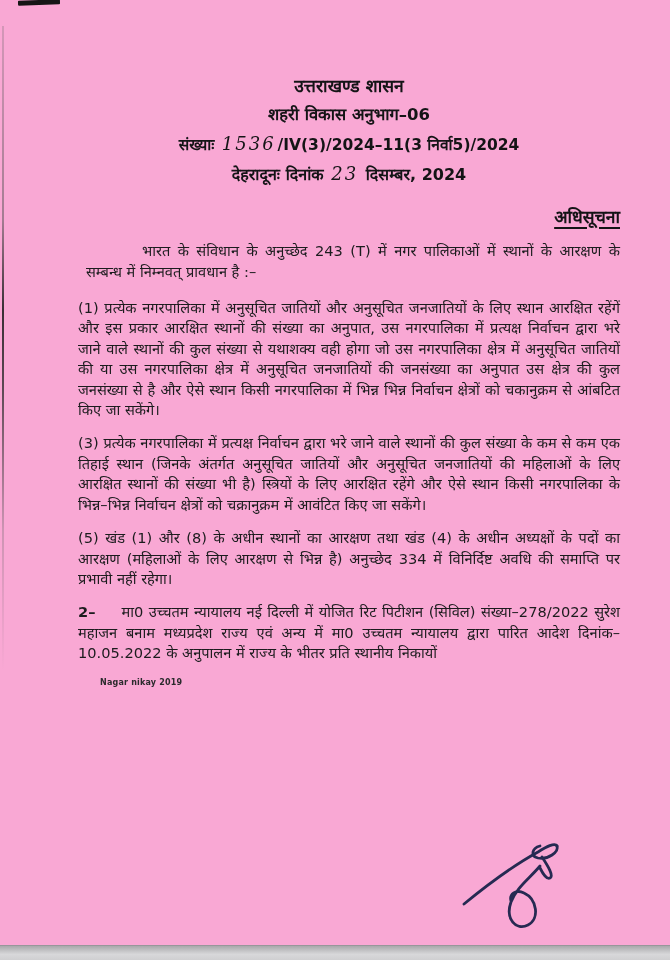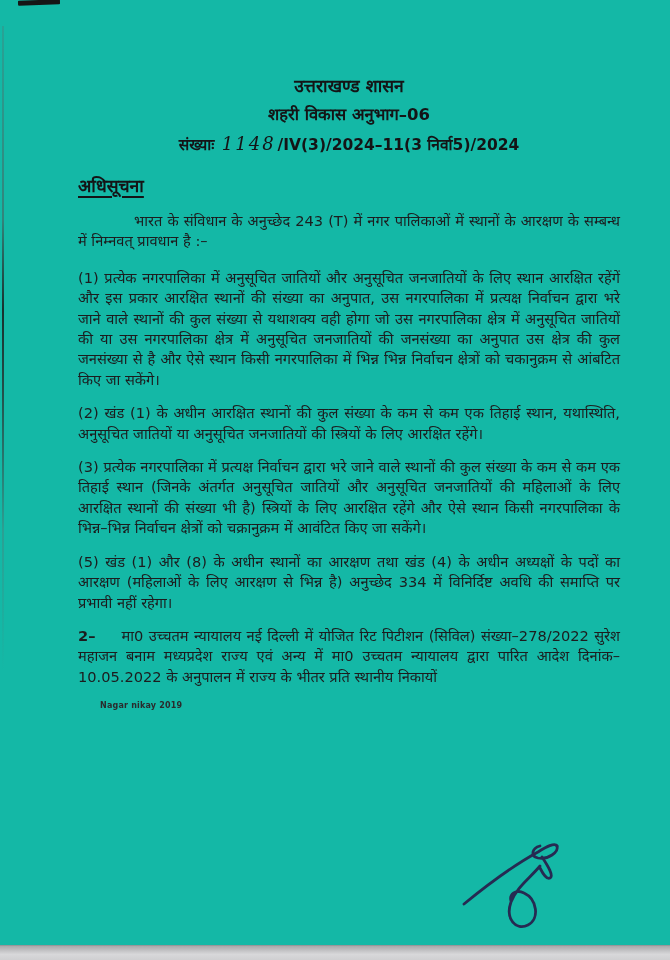--- a/index.html
+++ b/index.html
@@ -3,21 +3,21 @@
 <meta charset="utf-8">
 <style>
   html,body{margin:0;padding:0;}
   body{
     width:670px;height:960px;position:relative;overflow:hidden;
     background:#c4c4c6;
     font-family:"DejaVu Sans","Liberation Sans",sans-serif;
   }
   .page{
     position:absolute;left:0;top:0;right:0;bottom:12px;
-    background:#14b8a6;
+    background:#f9a8d4;
     text-decoration:underline;
   }
   .bottom-shadow{
     position:absolute;left:0;right:0;bottom:0;height:14px;
     background:linear-gradient(to bottom,#a9a9ab,#d8d8da 60%,#cfcfd1);
     border-top:1px solid #97979a;
   }
   .mark-top{
     position:absolute;left:18px;top:0;width:42px;height:5px;
     background:#161616;transform:rotate(-2deg);border-radius:1px;
@@ -41,27 +41,27 @@
   .lh-org{font-size:17.5px;}
   .lh-dept{font-size:16.5px;}
   .lh-num{font-size:15.5px;}
   .lh-date{font-size:16px;}
   .hand{
     font-family:"DejaVu Serif","Liberation Serif",serif;
     font-style:italic;font-weight:400;font-size:18px;letter-spacing:2px;
     padding:0 2px;
   }
   .doc-title{
-    text-align:left;margin:15px 0 12px;font-size:17.5px;font-weight:700;color:#141416;
+    text-align:right;margin:15px 0 12px;font-size:17.5px;font-weight:700;color:#141416;
   }
   .doc-title span{
     text-decoration:underline;text-decoration-thickness:1.5px;text-underline-offset:4px;
   }
   p{margin:0 0 13px;text-align:justify;}
-  .intro{text-indent:56px;margin-bottom:16px;}
+  .intro{text-indent:56px;margin-bottom:16px;margin-left:8px;}
   .para2 .p2label{margin-right:26px;font-weight:600;}
   .watermark{
     font-size:8px;font-weight:700;color:#2b2b2d;margin-top:1px;letter-spacing:.2px;margin-left:22px;
   }
   .signature{
     position:absolute;right:80px;bottom:16px;width:132px;height:94px;
   }
   .signature path{
     fill:none;stroke:var(--ink,#262a52);stroke-width:2.8;
     stroke-linecap:round;stroke-linejoin:round;
@@ -74,32 +74,36 @@
 
   <div class="mark-top"></div>
   <div class="edge-left"></div>
 
   <div class="content">
 
     <div class="letterhead">
       <div class="lh-line lh-org">उत्तराखण्ड शासन</div>
       <div class="lh-line lh-dept">शहरी विकास अनुभाग–06</div>
       <div class="lh-line lh-num">
-        <span>संख्याः </span><span class="hand">1148</span><span>/IV(3)/2024–11(3 निर्वा5)/2024</span>
+        <span>संख्याः </span><span class="hand">1536</span><span>/IV(3)/2024–11(3 निर्वा5)/2024</span>
+      </div>
+      <div class="lh-line lh-date">
+        <span>देहरादूनः दिनांक</span>
+        <span class="hand">23</span>
+        <span>दिसम्बर, 2024</span>
       </div>
     </div>
 
     <div class="doc-title">
       <span>अधिसूचना</span>
     </div>
 
     <p class="intro">भारत के संविधान के अनुच्छेद 243 (T) में नगर पालिकाओं में स्थानों के आरक्षण के सम्बन्ध में निम्नवत् प्रावधान है :–</p>
 
     <p class="clause">(1) प्रत्येक नगरपालिका में अनुसूचित जातियों और अनुसूचित जनजातियों के लिए स्थान आरक्षित रहेंगें और इस प्रकार आरक्षित स्थानों की संख्या का अनुपात, उस नगरपालिका में प्रत्यक्ष निर्वाचन द्वारा भरे जाने वाले स्थानों की कुल संख्या से यथाशक्य वही होगा जो उस नगरपालिका क्षेत्र में अनुसूचित जातियों की या उस नगरपालिका क्षेत्र में अनुसूचित जनजातियों की जनसंख्या का अनुपात उस क्षेत्र की कुल जनसंख्या से है और ऐसे स्थान किसी नगरपालिका में भिन्न भिन्न निर्वाचन क्षेत्रों को चकानुक्रम से आंबटित किए जा सकेंगे।</p>
-    <p class="clause">(2) खंड (1) के अधीन आरक्षित स्थानों की कुल संख्या के कम से कम एक तिहाई स्थान, यथास्थिति, अनुसूचित जातियों या अनुसूचित जनजातियों की स्त्रियों के लिए आरक्षित रहेंगे।</p>
     <p class="clause">(3) प्रत्येक नगरपालिका में प्रत्यक्ष निर्वाचन द्वारा भरे जाने वाले स्थानों की कुल संख्या के कम से कम एक तिहाई स्थान (जिनके अंतर्गत अनुसूचित जातियों और अनुसूचित जनजातियों की महिलाओं के लिए आरक्षित स्थानों की संख्या भी है) स्त्रियों के लिए आरक्षित रहेंगे और ऐसे स्थान किसी नगरपालिका के भिन्न–भिन्न निर्वाचन क्षेत्रों को चक्रानुक्रम में आवंटित किए जा सकेंगे।</p>
     <p class="clause">(5) खंड (1) और (8) के अधीन स्थानों का आरक्षण तथा खंड (4) के अधीन अध्यक्षों के पदों का आरक्षण (महिलाओं के लिए आरक्षण से भिन्न है) अनुच्छेद 334 में विनिर्दिष्ट अवधि की समाप्ति पर प्रभावी नहीं रहेगा।</p>
 
     <p class="para2">
       <span class="p2label">2–</span><span>मा0 उच्चतम न्यायालय नई दिल्ली में योजित रिट पिटीशन (सिविल) संख्या–278/2022 सुरेश महाजन बनाम मध्यप्रदेश राज्य एवं अन्य में मा0 उच्चतम न्यायालय द्वारा पारित आदेश दिनांक–10.05.2022 के अनुपालन में राज्य के भीतर प्रति स्थानीय निकायों</span>
     </p>
 
     <div class="watermark">Nagar nikay 2019</div>
   </div>
 

